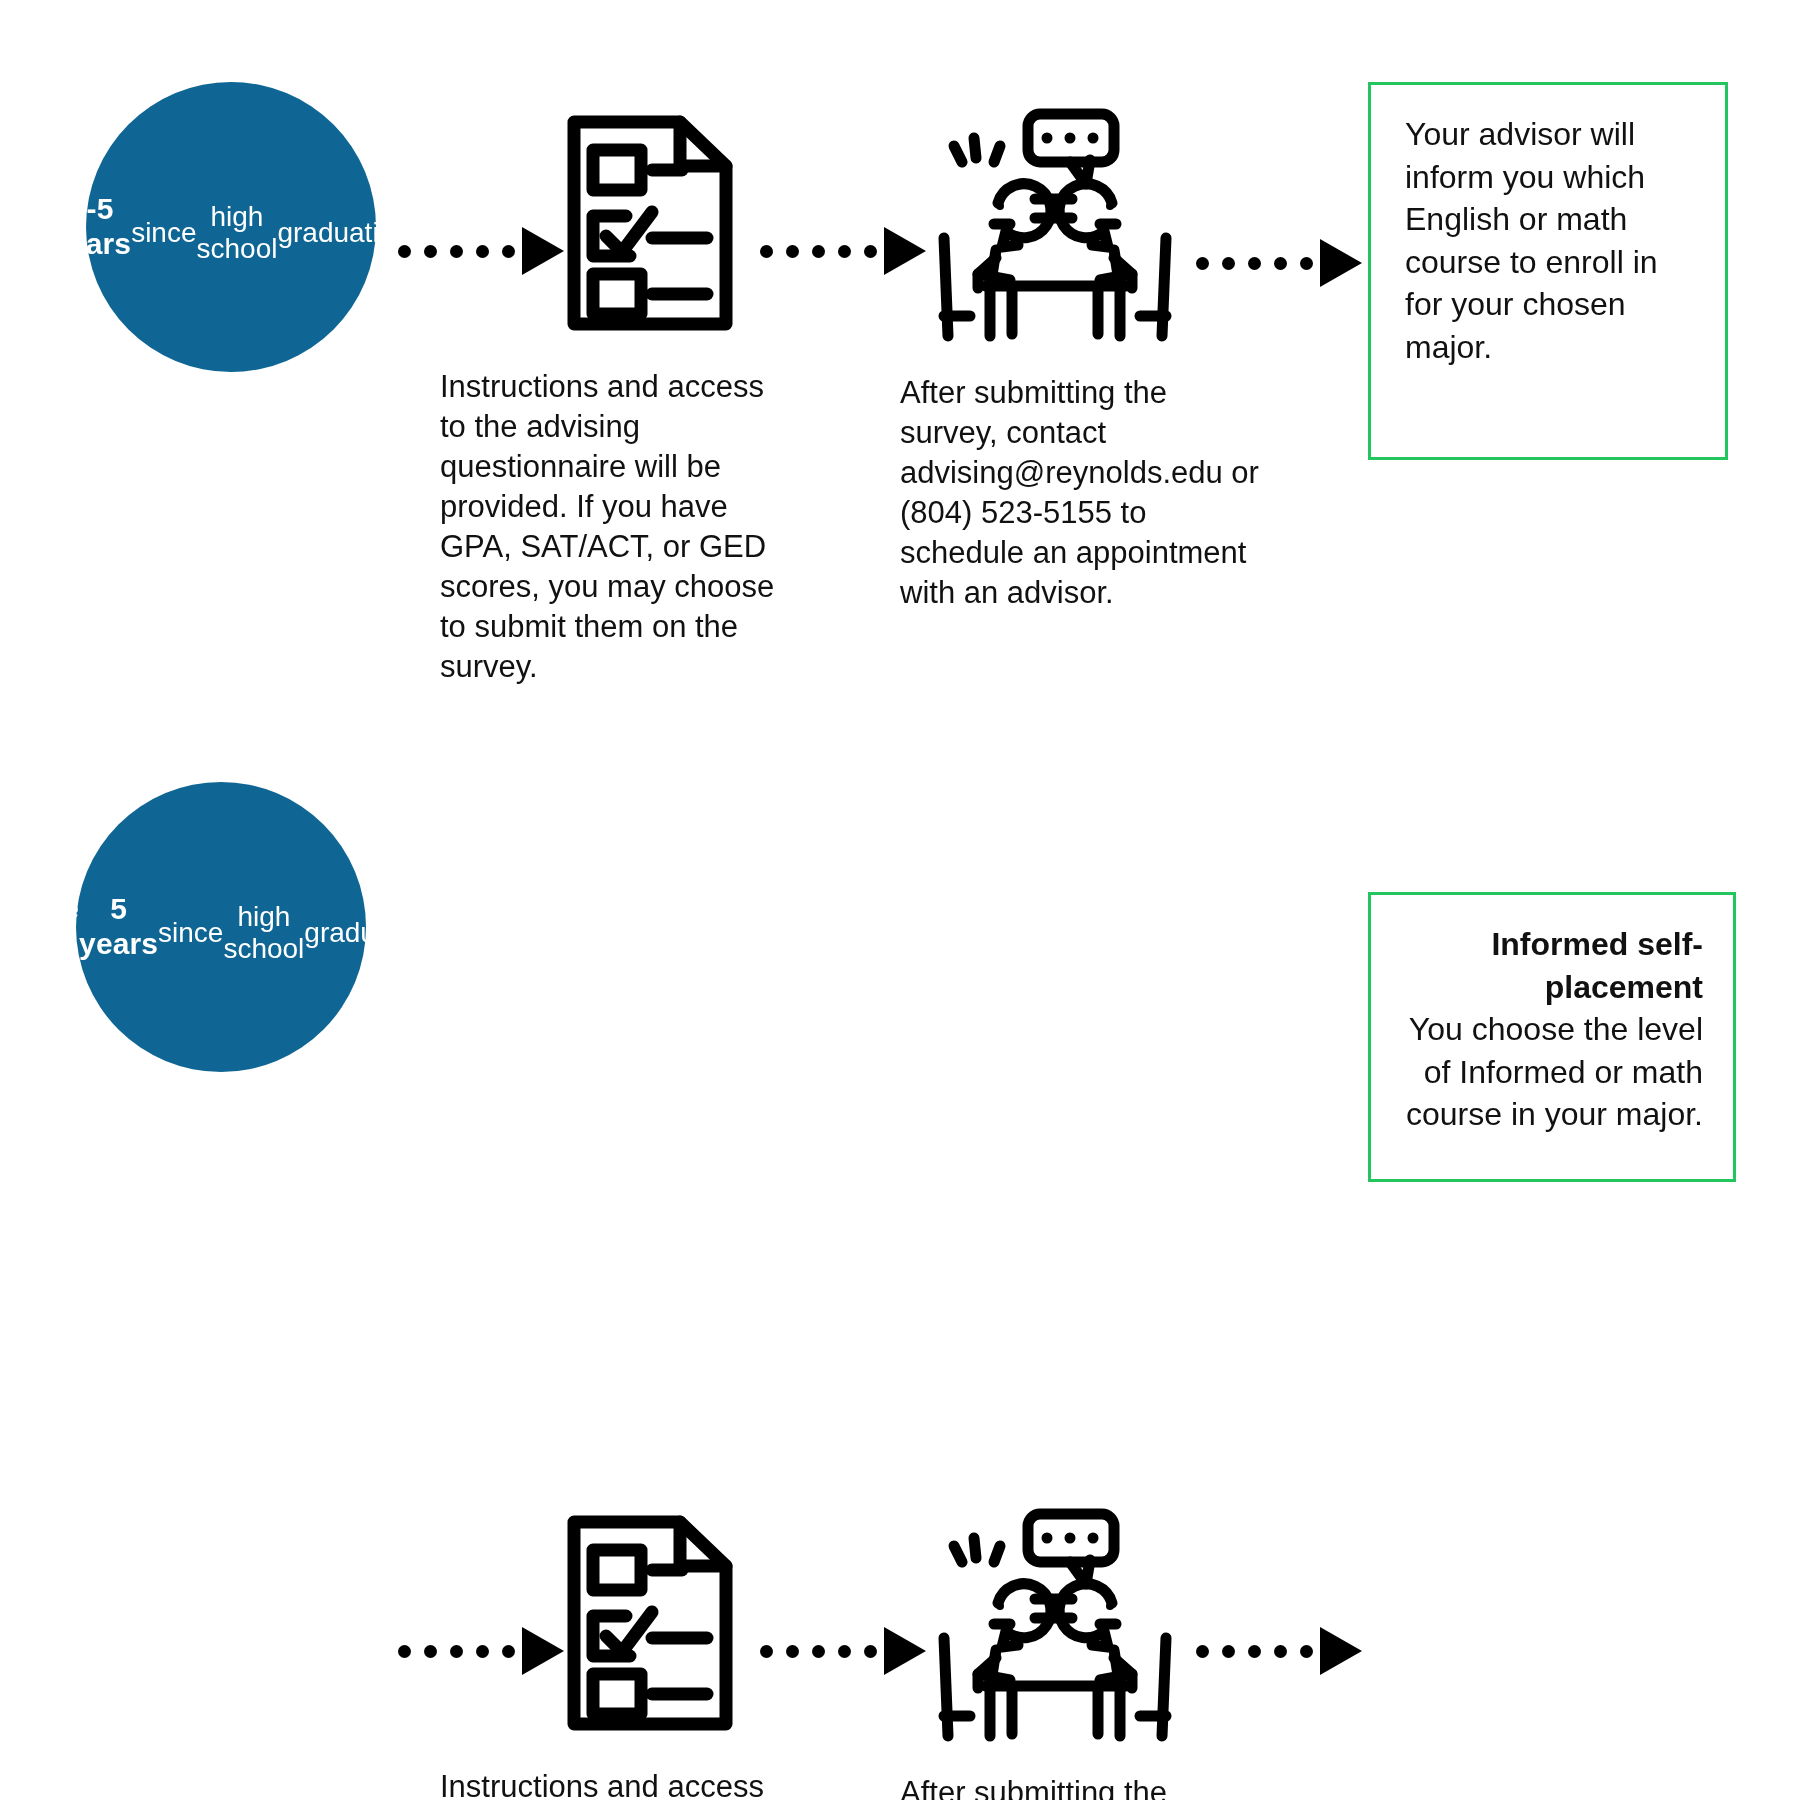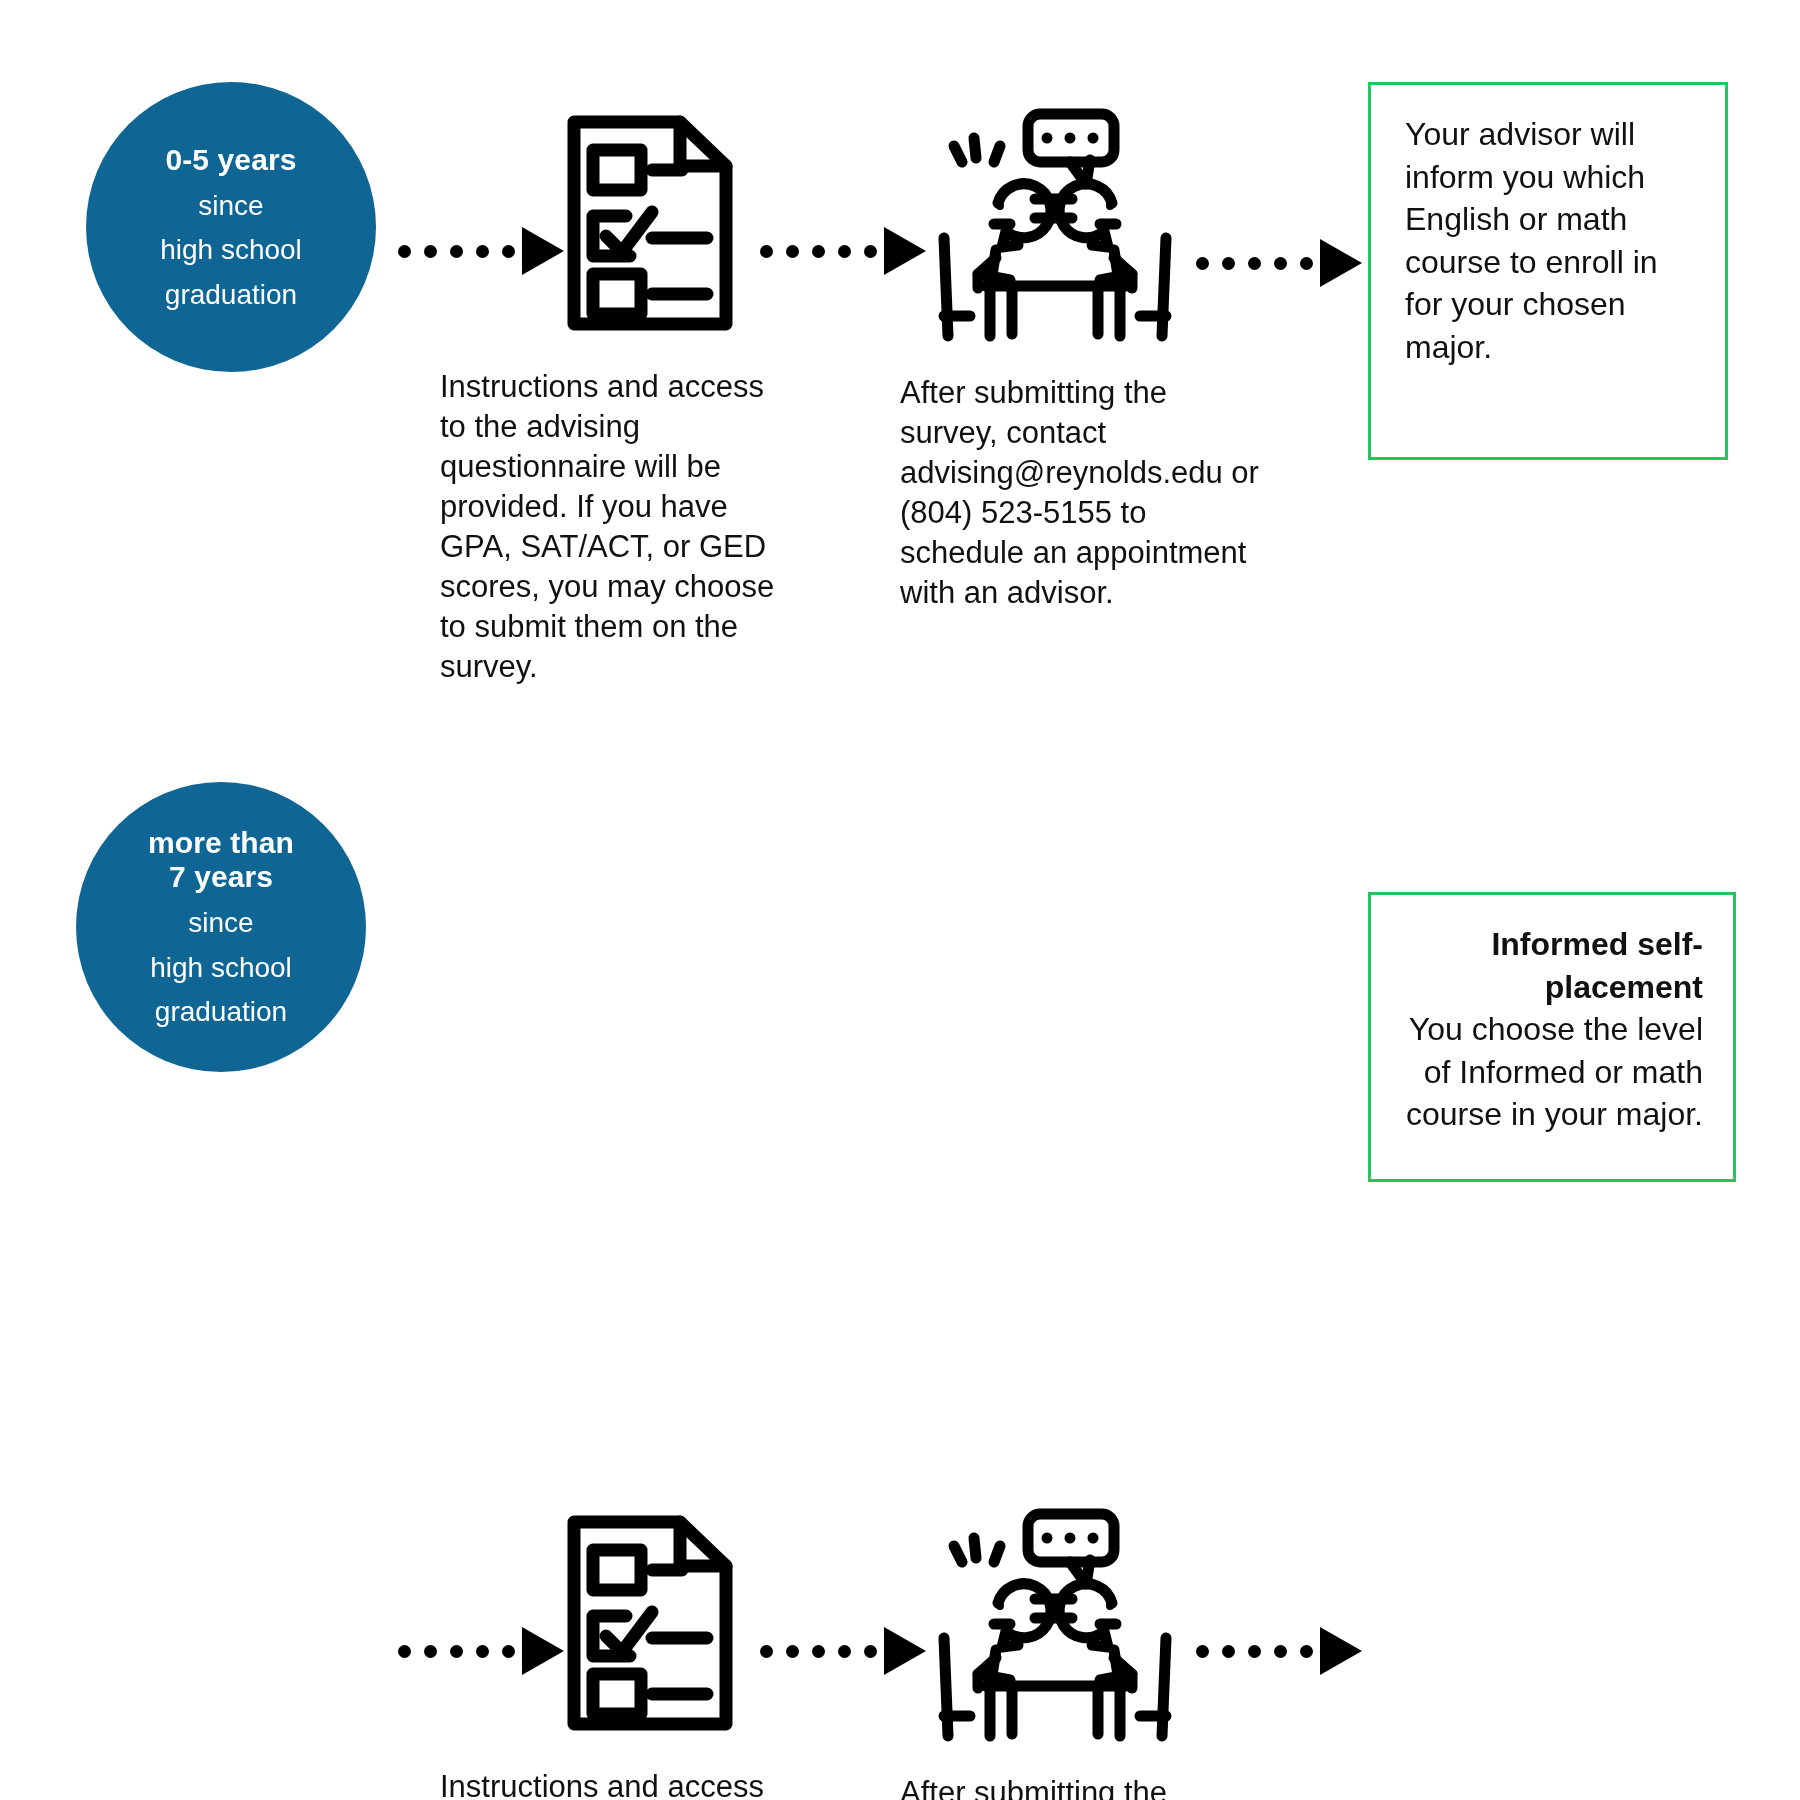--- a/index.html
+++ b/index.html
@@ -17,21 +17,21 @@
   #row-0{top:60px;}
   #row-1{top:760px;}
 
   
   .circle{
     position:absolute;
     width:290px;height:290px;
     border-radius:50%;
     background:#0f6694;
     color:#ffffff;
-    display:flex;flex-direction:column;
+    display:flex;
     align-items:center;justify-content:center;
     text-align:center;
     line-height:1.16;
     box-sizing:border-box;
     padding:6px 10px;
   }
   #row-0 .circle{left:86px;top:22px;}
   #row-1 .circle{left:76px;top:22px;}
   .circle .bold{font-weight:bold;font-size:30px;letter-spacing:.1px;}
   .circle .reg{font-size:28px;font-weight:400;margin-top:12px;}
@@ -200,21 +200,21 @@
 
     <div class="outcome">
       <span class="body">Your advisor will inform you which English or math course to enroll in for your chosen major.</span>
     </div>
   </div>
 
   <div class="row" id="row-1">
 
     <div class="circle">
       <span class="bold">more than</span>
-      <span class="bold">7 years</span>
+      <span class="bold">5 years</span>
       <span class="reg">since</span>
       <span class="reg">high school</span>
       <span class="reg">graduation</span>
     </div>
 
     <div class="arrow a1">
       <span class="dot"></span>
       <span class="dot"></span>
       <span class="dot"></span>
       <span class="dot"></span>

